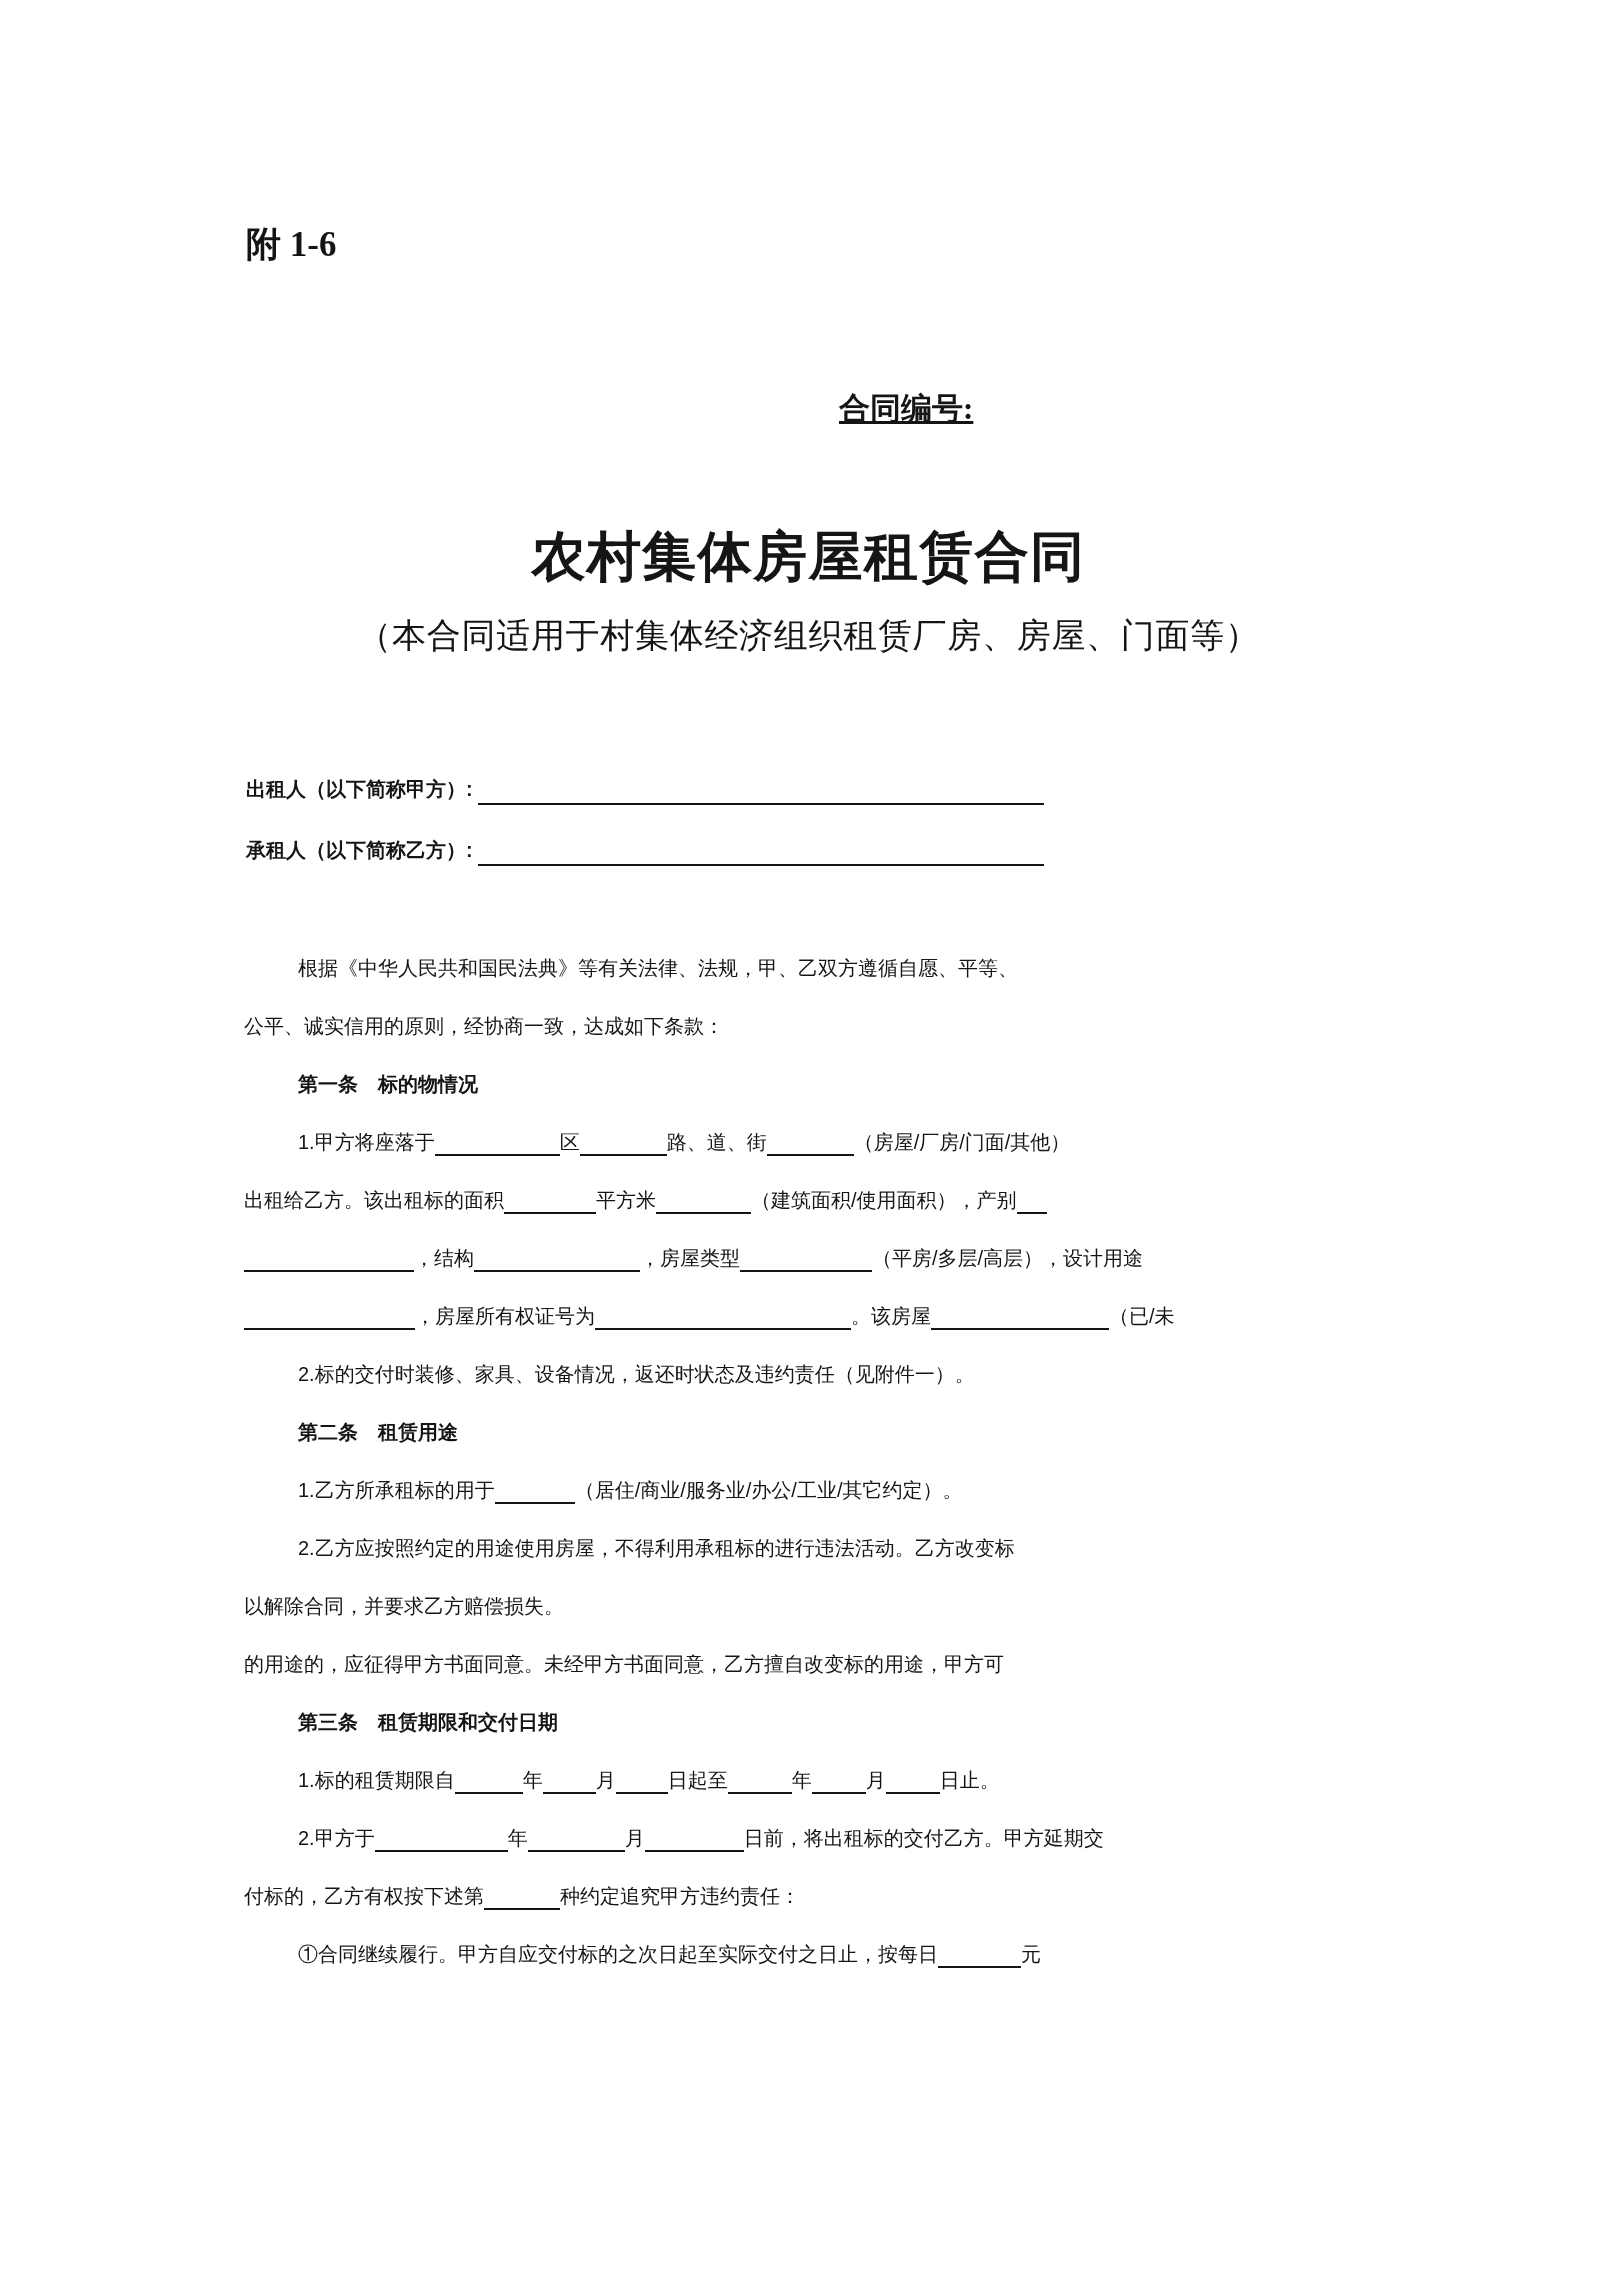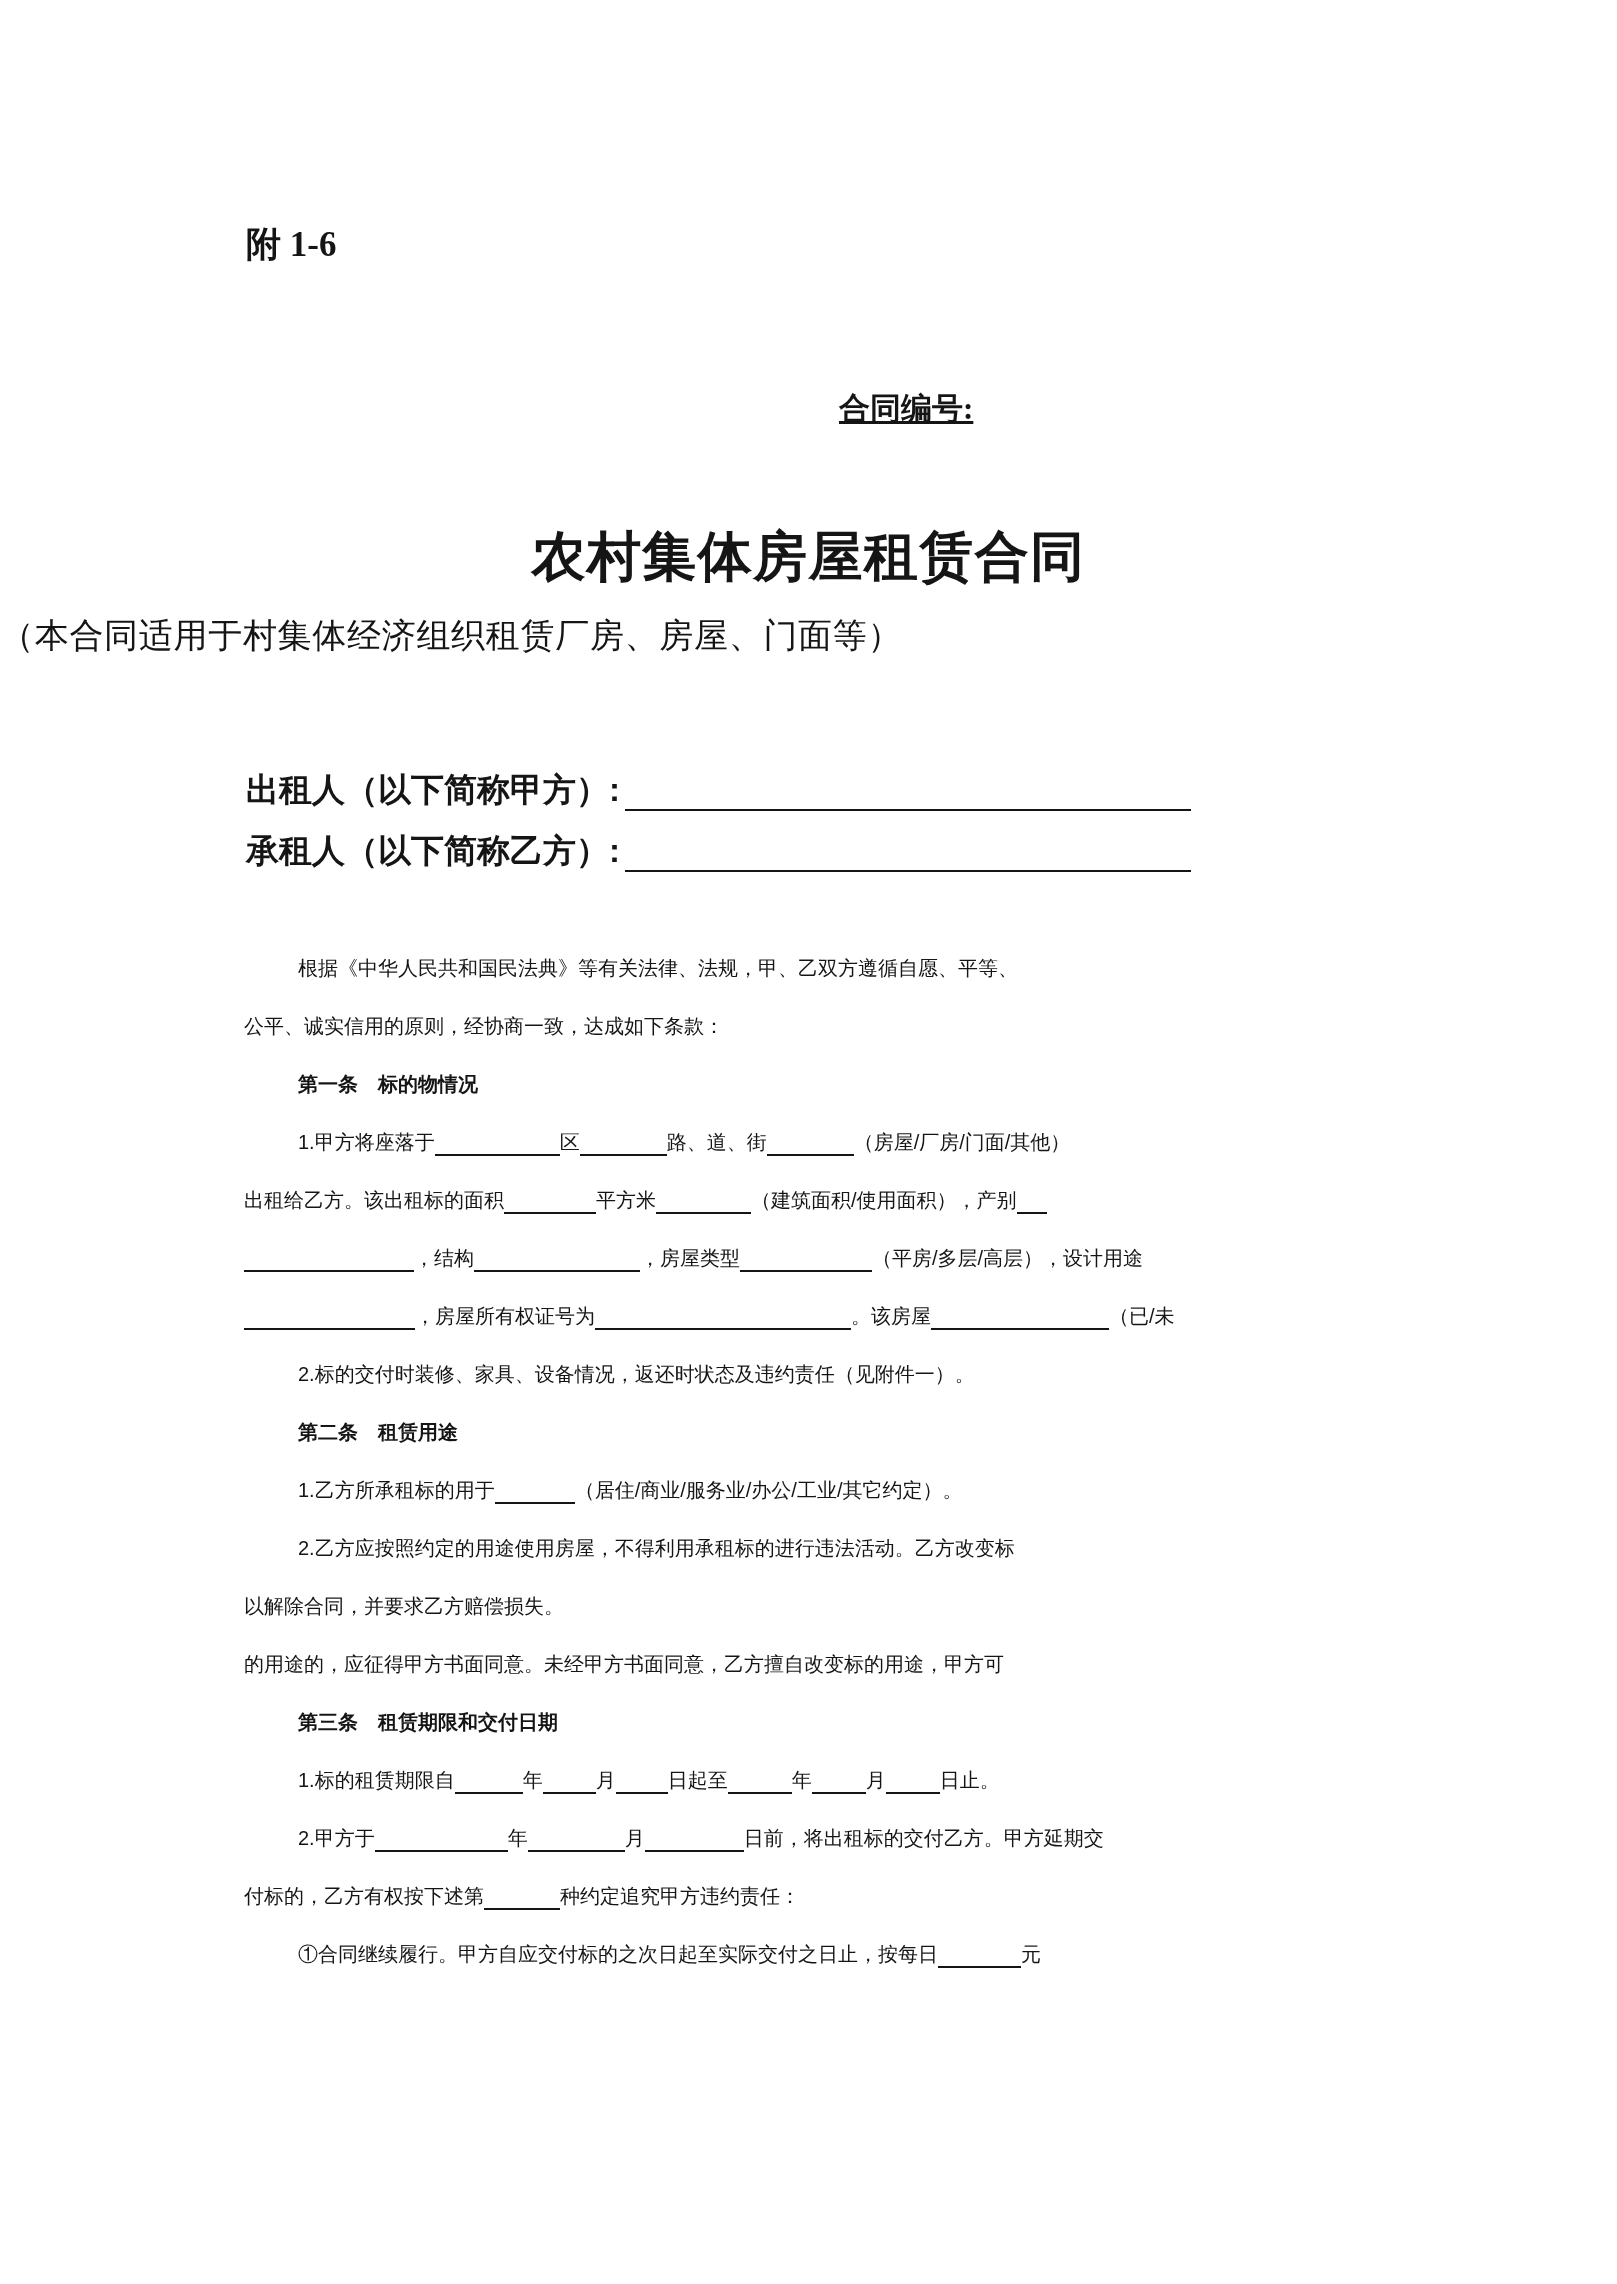--- a/index.html
+++ b/index.html
@@ -47,29 +47,30 @@
     font-size: 54px;
     font-weight: bold;
     letter-spacing: 1.4px;
     white-space: nowrap;
   }
   .subtitle {
     position: absolute;
     left: 0;
     right: 0;
     top: 613px;
+    text-align: center;
     font-size: 34px;
     font-weight: normal;
     letter-spacing: 0.7px;
     white-space: nowrap;
   }
   .party-line {
     position: absolute;
     left: 246px;
-    font-size: 33px;
+    font-size: 20px;
     font-weight: bold;
     white-space: nowrap;
   }
   .party-line.lessor { top: 768px; }
   .party-line.lessee { top: 829px; }
   .party-blank {
     display: inline-block;
     width: 566px;
     height: 35px;
     border-bottom: 2.7px solid #151515;

